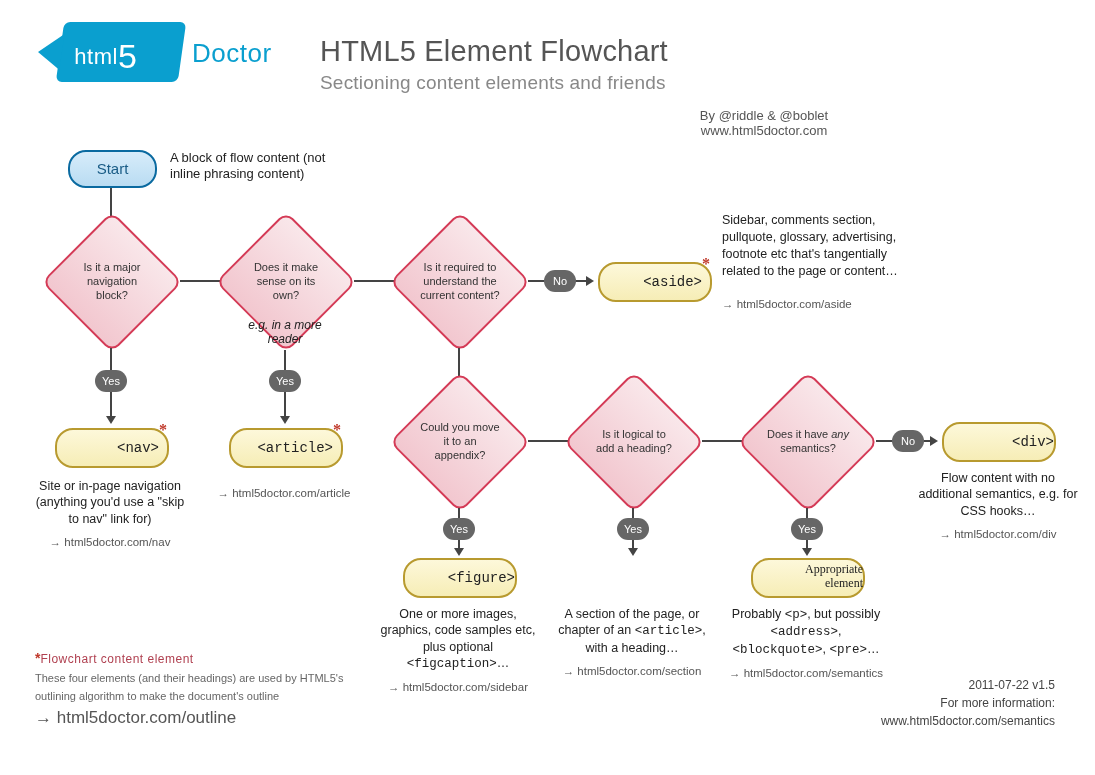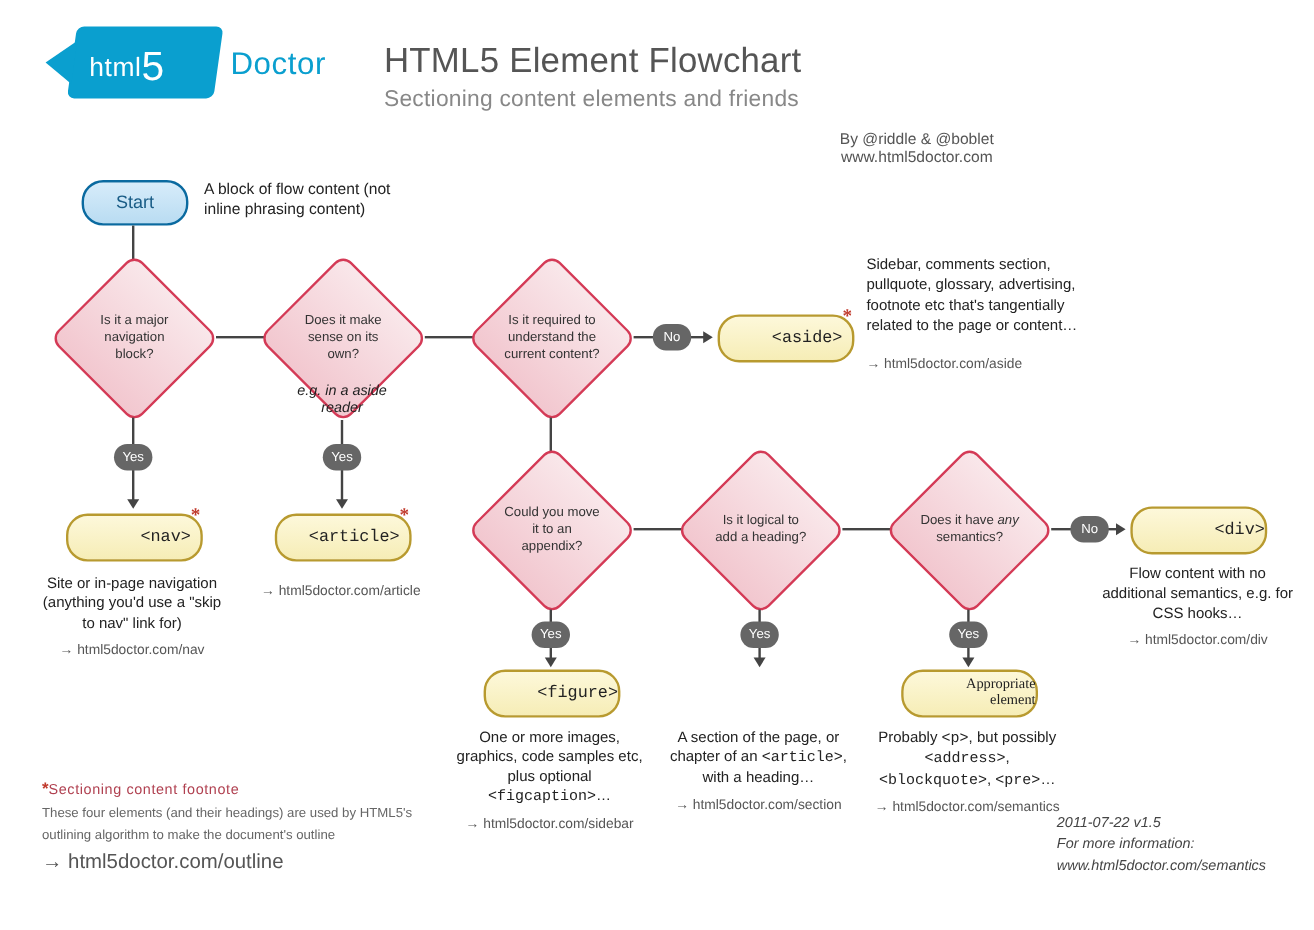--- a/index.html
+++ b/index.html
@@ -34,21 +34,21 @@
 
 .aside-desc{font-size:12.5px;width:180px;line-height:1.35;text-align:left}
 .aside-desc .link{font-size:11.5px;color:#555;display:block;margin-top:17px}
 
 
 .feed{font-style:italic;font-size:12px;text-align:center;width:110px}
 
 
 .footnote{bottom:45px;left:35px;font-size:12px;color:#444;width:320px;line-height:1.5}
 .footnote .star2{color:#c0392b;font-size:14px;font-weight:700}
-.meta{bottom:45px;right:40px;font-size:12px;color:#444;font-style:italic;line-height:1.5}
+.meta{bottom:45px;right:40px;font-size:12px;color:#444;text-align:right;line-height:1.5}
 
 
 .arr{position:absolute;background:#444}
 .arr.v{width:2px}
 .arr.h{height:2px}
 .head-d{position:absolute;width:0;height:0;border-left:5px solid transparent;border-right:5px solid transparent;border-top:8px solid #444}
 .head-r{position:absolute;width:0;height:0;border-top:5px solid transparent;border-bottom:5px solid transparent;border-left:8px solid #444}
 
 
 .logo-shape{top:22px;left:60px;width:122px;height:60px;background:#0a9fcf;border-radius:6px;transform:skewX(-8deg)}
@@ -96,21 +96,21 @@
   <div class="abs desc" style="top:478px;left:30px">
     <span>Site or in-page navigation (anything you'd use a "skip to nav" link for)</span>
     <span class="link">→ html5doctor.com/nav</span>
   </div>
 
   <div class="abs" style="top:232px;left:236px">
     <div class="diamond">
         <div class="txt">Does it make sense on its own?</div>
       </div>
   </div>
-  <div class="abs feed" style="top:318px;left:230px">e.g. in a aside reader</div>
+  <div class="abs feed" style="top:318px;left:230px">e.g. in a more reader</div>
   <div class="arr v" style="top:350px;left:284px;height:68px"></div>
   <div class="head-d" style="top:416px;left:280px"></div>
   <div class="abs badge" style="top:370px;left:269px">Yes</div>
   <div class="arr h" style="top:280px;left:354px;width:52px"></div>
   <div class="head-r" style="top:276px;left:404px"></div>
 
   <div class="abs pill" style="top:428px;left:229px"><span>&lt;article&gt;</span><span class="star">*</span></div>
   <div class="abs desc" style="top:478px;left:204px">
     <span class="link">→ html5doctor.com/article</span>
   </div>
@@ -187,21 +187,21 @@
     <span class="link">→ html5doctor.com/semantics</span>
   </div>
 
   <div class="abs pill" style="top:422px;left:942px"><span>&lt;div&gt;</span></div>
   <div class="abs desc" style="top:470px;left:918px;text-align:center;width:160px">
     <span>Flow content with no additional semantics, e.g. for CSS hooks…</span>
     <span class="link">→ html5doctor.com/div</span>
   </div>
 
   <div class="abs footnote">
-    <span class="star2">*</span><span style="color:#b04050;letter-spacing:.5px">Sectioning content footnote</span><br>
+    <span class="star2">*</span><span style="color:#b04050;letter-spacing:.5px">Flowchart content element</span><br>
     <span style="font-size:11px;color:#666">These four elements (and their headings) are used by HTML5's outlining algorithm to make the document's outline</span><br>
     <span style="font-size:17px;color:#555">→ html5doctor.com/outline</span>
   </div>
 
   <div class="abs meta">
     <div>2011-07-22 v1.5</div>
     <div>For more information:</div>
     <div>www.html5doctor.com/semantics</div>
   </div>
 

